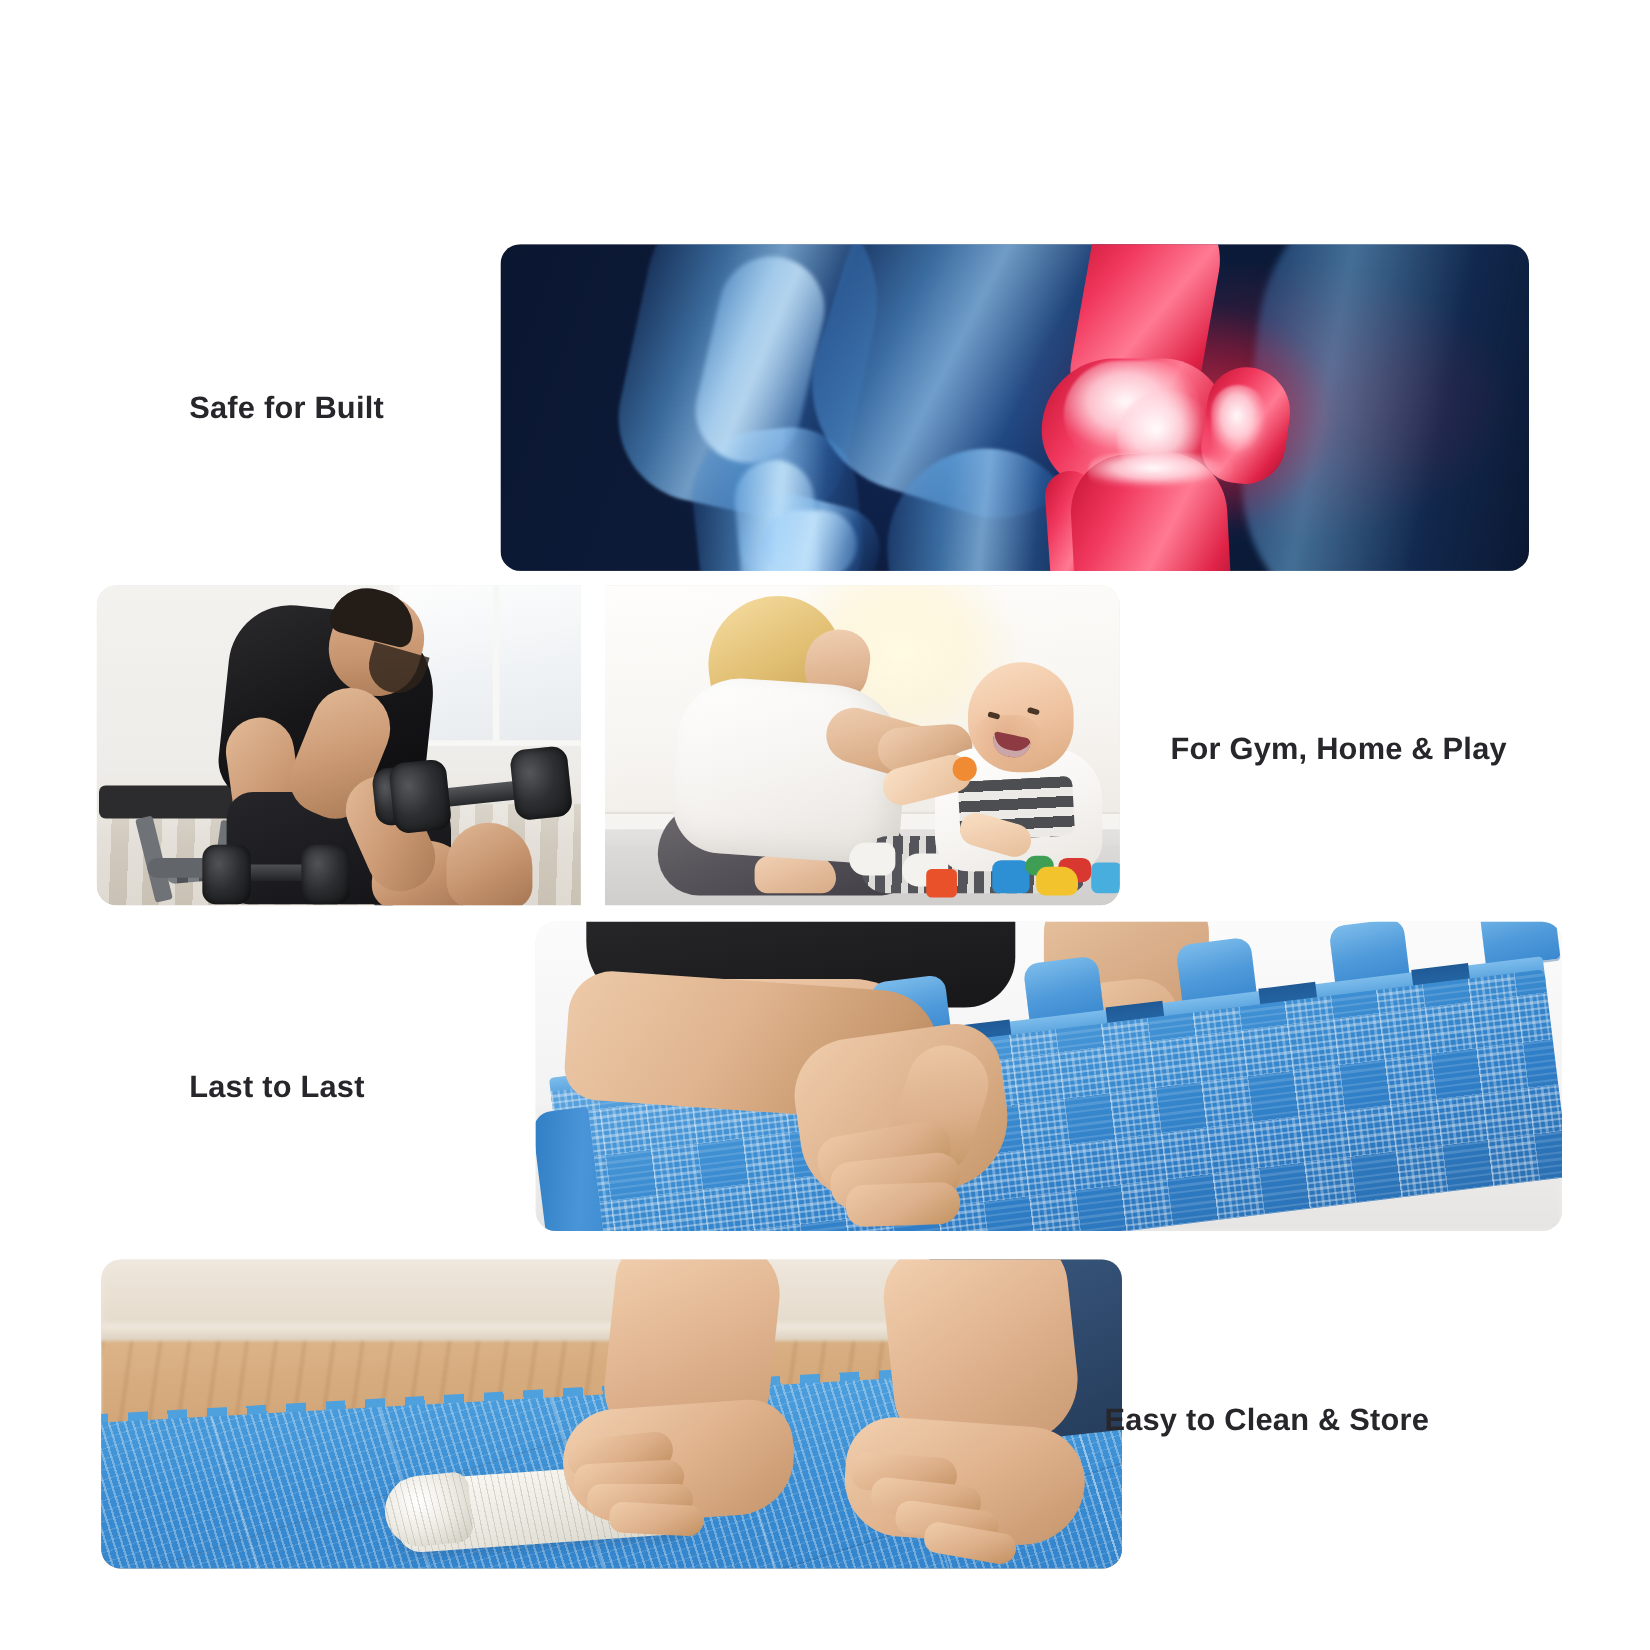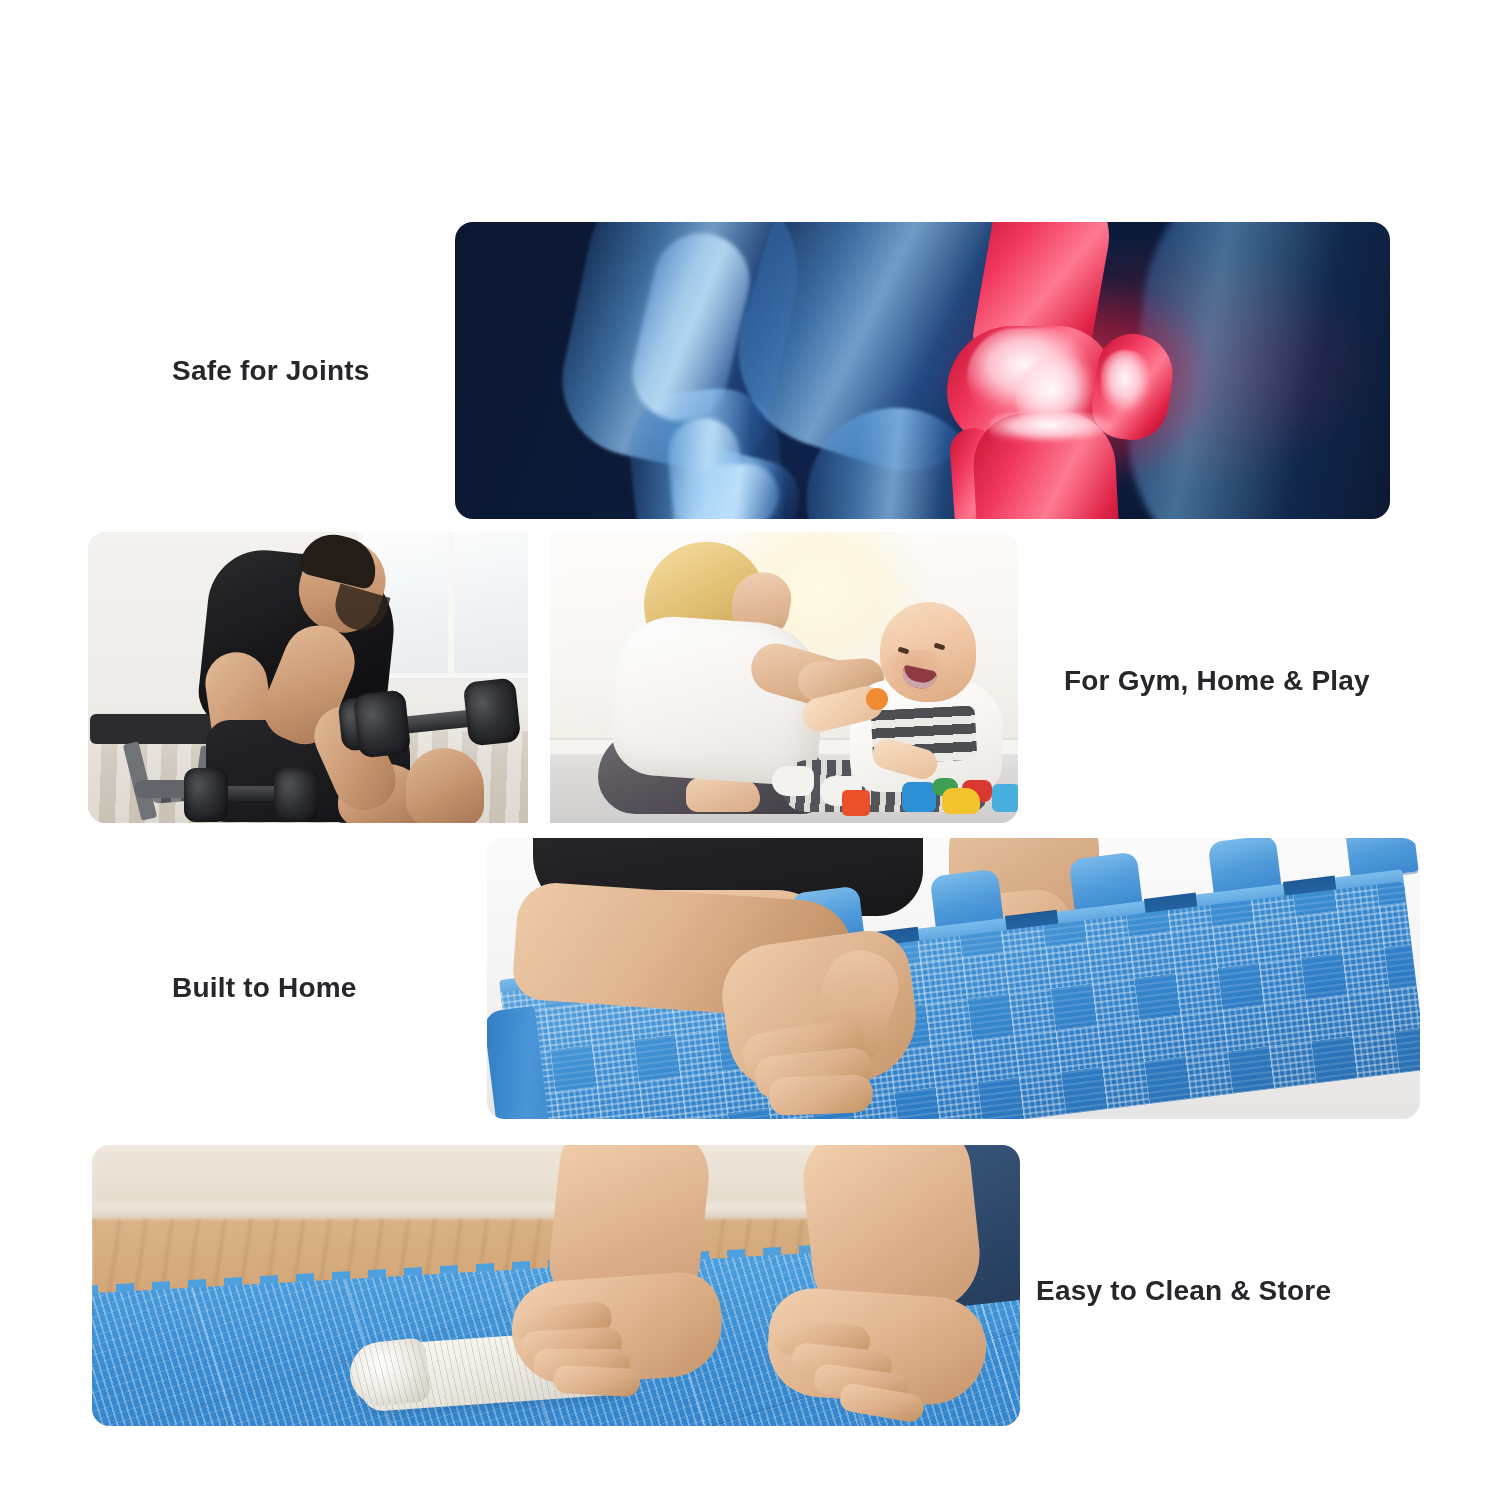--- a/index.html
+++ b/index.html
@@ -38,21 +38,21 @@
     position: absolute;
     font-size: 28px;
     font-weight: bold;
     letter-spacing: 0.2px;
     color: #27262b;
     white-space: nowrap;
   }
   #label-joints { left: 172px;  top: 355px;  }
   #label-gym    { left: 1064px; top: 665px;  }
   #label-built  { left: 172px;  top: 972px;  }
-  #label-clean  { left: 1036px; top: 1275px; }
+  #label-clean  { left: 1004px; top: 1275px; }
 
   
   .panel {
     position: absolute;
     overflow: hidden;
     border-radius: 18px;
     background: #e9e9e9;
   }
   .panel.sq-left  { border-top-left-radius: 0; border-bottom-left-radius: 0; }
   .panel.sq-right { border-top-right-radius: 0; border-bottom-right-radius: 0; }
@@ -618,21 +618,21 @@
     <div class="red-part" id="red-condyle"></div>
     <div class="red-part" id="red-fibula"></div>
     <div class="red-part" id="red-tibia"></div>
     <div class="red-part" id="red-patella"></div>
     <div class="cartilage" id="cart-a"></div>
     <div class="cartilage" id="cart-b"></div>
     <div class="cartilage" id="cart-c"></div>
     <div class="cartilage" id="cart-d"></div>
   </div>
 
-  <div class="feat-label" id="label-joints">Safe for Joints</div>
+  <div class="feat-label" id="label-joints">Safe for Built</div>
 
   <div class="panel sq-right" id="panel-gym">
     <div class="layer gym-bg"></div>
     <div class="gym-window"></div>
     <div class="gym-floor"></div>
     <div class="bench" id="bench-pad"></div>
     <div class="bench" id="bench-seat"></div>
     <div class="bench-notch"></div>
     <div class="bench-leg" id="bench-leg-a"></div>
     <div class="bench-leg" id="bench-leg-b"></div>
@@ -719,21 +719,21 @@
       <div class="tile-left-cap"></div>
     </div>
     <div class="built-arm"></div>
     <div class="built-hand"></div>
     <div class="finger" id="fin-thumb"></div>
     <div class="finger" id="fin-1"></div>
     <div class="finger" id="fin-2"></div>
     <div class="finger" id="fin-3"></div>
   </div>
 
-  <div class="feat-label" id="label-built">Built to Home</div>
+  <div class="feat-label" id="label-built">Last to Last</div>
 
   <div class="panel" id="panel-clean">
     <div class="layer clean-bg"></div>
     <div class="clean-wall"></div>
     <div class="clean-baseboard"></div>
     <div class="clean-wood"></div>
     <div class="mat-zigzag"></div>
     <div class="clean-mat">
       <div class="clean-mat-tex"></div>
       <div class="clean-mat-tex2"></div>

